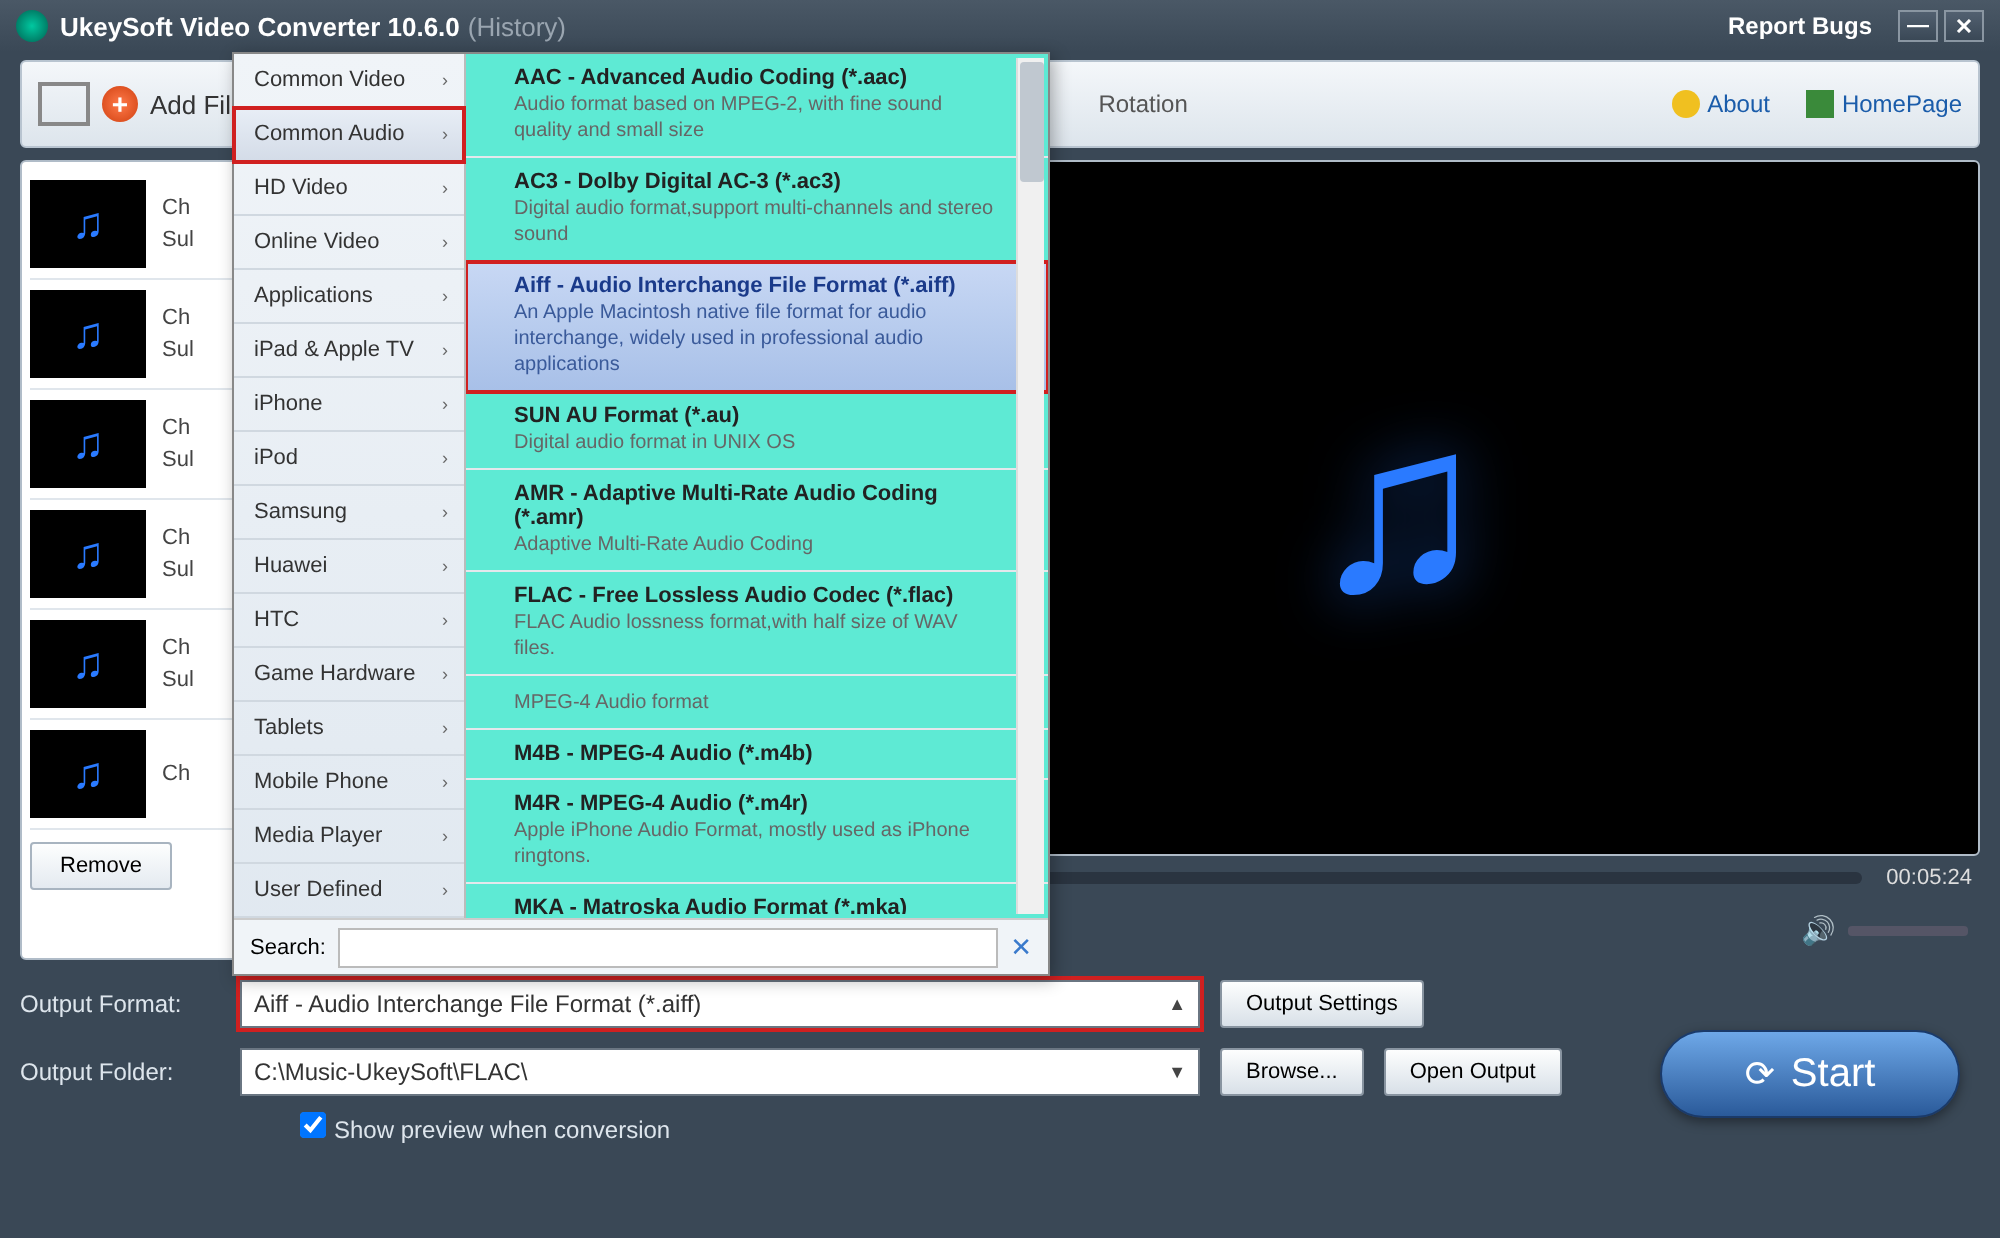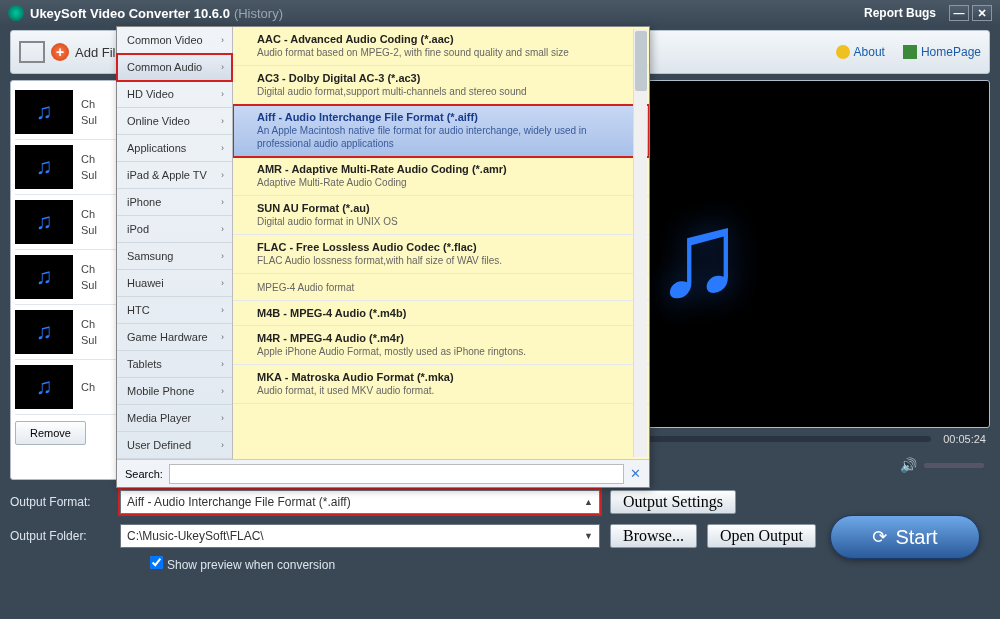--- a/index.html
+++ b/index.html
@@ -41,30 +41,30 @@
 .controls { height: 30px; display: flex; align-items: center; gap: 12px; padding: 0 6px; color: #b8c4d0; font-size: 14px; }
 .controls .cbtn { cursor: pointer; }
 .controls .vol { margin-left: auto; display: flex; align-items: center; gap: 6px; }
 .controls .volbar { width: 60px; height: 5px; background: #556; border-radius: 2px; }
 
 .formrow { display: flex; align-items: center; margin: 10px 10px 0 10px; gap: 10px; font-size: 12px; color: #dde5ec; }
 .formrow label { width: 100px; text-align: left; }
 .formrow .combo { width: 480px; height: 24px; background: #fff; border: 1px solid #6a7682; display: flex; align-items: center; padding: 0 6px; font-size: 12px; color: #333; position: relative; }
 .formrow .combo.red { outline: 2px solid #d02020; }
 .formrow .combo .arrow { margin-left: auto; font-size: 9px; color: #444; }
-.formrow button { height: 24px; padding: 0 12px; font-size: 16px; background: linear-gradient(#fdfefe,#d8e0e8); border: 1px solid #8894a0; border-radius: 2px; cursor: pointer; font-family: Liberation Serif, serif; }
+.formrow button { height: 24px; padding: 0 12px; font-size: 11px; background: linear-gradient(#fdfefe,#d8e0e8); border: 1px solid #8894a0; border-radius: 2px; cursor: pointer; }
 
 .startbtn { position: absolute; right: 20px; bottom: 60px; width: 150px; height: 44px; background: linear-gradient(#6ea8e8,#2a5a9a); border: 1px solid #1a3a6a; border-radius: 22px; color: #fff; font-size: 20px; font-weight: normal; display: flex; align-items: center; justify-content: center; gap: 8px; cursor: pointer; box-shadow: 0 2px 6px rgba(0,0,0,.4); }
 .startbtn .refresh { font-size: 18px; }
 
 .checks { margin: 8px 10px 0 150px; display: flex; gap: 24px; font-size: 12px; color: #dde5ec; align-items: center; }
 .checks input { margin-right: 4px; }
 
 
-.dropdown { position: absolute; left: 116px; top: 26px; width: 534px; background: #fef9c3; border: 1px solid #888; box-shadow: 2px 2px 8px rgba(0,0,0,.3); display: flex; z-index: 100; }
+.dropdown { position: absolute; left: 116px; top: 26px; width: 409px; background: #5eead4; border: 1px solid #888; box-shadow: 2px 2px 8px rgba(0,0,0,.3); display: flex; z-index: 100; }
 .dropcats { width: 116px; background: linear-gradient(#f0f4f8,#e0e8f0); border-right: 1px solid #bbb; }
 .dropcat { height: 27px; display: flex; align-items: center; justify-content: space-between; padding: 0 8px 0 10px; font-size: 11px; color: #333; border-bottom: 1px solid #d0d8e0; cursor: pointer; }
 .dropcat.sel { background: linear-gradient(#e8eef6,#d4dce8); outline: 2px solid #d02020; outline-offset: -1px; }
 .dropcat .chev { font-size: 9px; color: #666; }
 .dropformats { flex: 1; max-height: 430px; overflow-y: auto; }
 .dropfmt { padding: 6px 24px; border-bottom: 1px solid #e4e8ec; cursor: pointer; }
 .dropfmt .t { font-size: 11px; font-weight: bold; color: #222; }
 .dropfmt .d { font-size: 10px; color: #666; line-height: 1.3; margin-top: 1px; }
 .dropfmt.sel { background: linear-gradient(#c8d8f4,#a8c0e8); outline: 2px solid #d02020; outline-offset: -1px; }
 .dropfmt.sel .t { color: #1a3a8a; }
@@ -301,26 +301,26 @@
         </div>
         <div class="dropfmt">
           <div class="t">AC3 - Dolby Digital AC-3 (*.ac3)</div>
           <div class="d">Digital audio format,support multi-channels and stereo sound</div>
         </div>
         <div class="dropfmt sel">
           <div class="t">Aiff - Audio Interchange File Format (*.aiff)</div>
           <div class="d">An Apple Macintosh native file format for audio interchange, widely used in professional audio applications</div>
         </div>
         <div class="dropfmt">
+          <div class="t">SUN AU Format (*.au)</div>
+          <div class="d">Digital audio format in UNIX OS</div>
+        </div>
+        <div class="dropfmt">
           <div class="t">AMR - Adaptive Multi-Rate Audio Coding (*.amr)</div>
           <div class="d">Adaptive Multi-Rate Audio Coding</div>
-        </div>
-        <div class="dropfmt">
-          <div class="t">SUN AU Format (*.au)</div>
-          <div class="d">Digital audio format in UNIX OS</div>
         </div>
         <div class="dropfmt">
           <div class="t">FLAC - Free Lossless Audio Codec (*.flac)</div>
           <div class="d">FLAC Audio lossness format,with half size of WAV files.</div>
         </div>
         <div class="dropfmt">
           <div class="d">MPEG-4 Audio format</div>
         </div>
         <div class="dropfmt">
           <div class="t">M4B - MPEG-4 Audio (*.m4b)</div>

